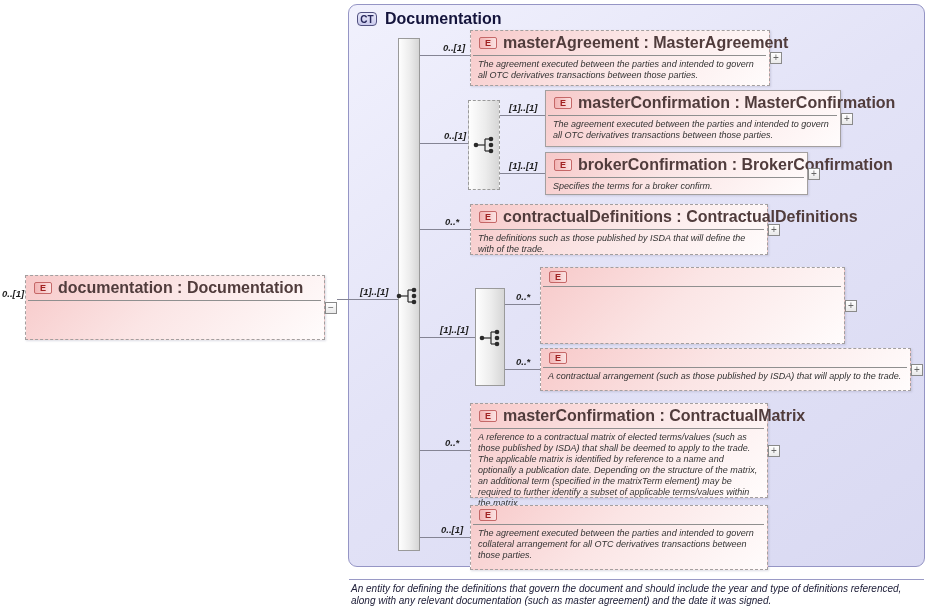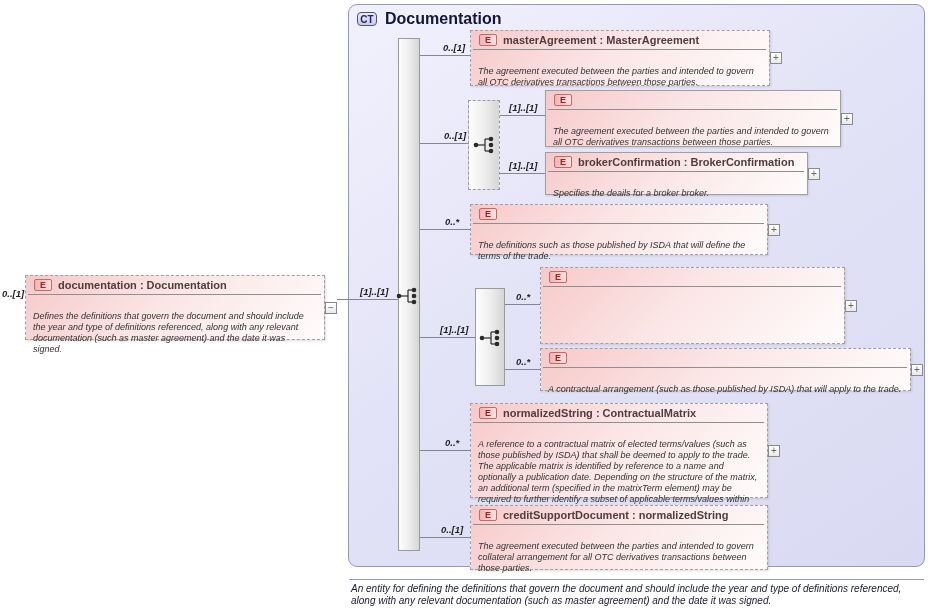--- a/index.html
+++ b/index.html
@@ -42,25 +42,24 @@
     padding:3px 4px 3px 6px; margin:0 3px 0 2px;
     border-bottom:1px solid #8f8f8f;
   }
   .ebadge {
     display:inline-flex; align-items:center; justify-content:center;
     width:18px; height:12px; flex:0 0 auto; box-sizing:border-box;
     border:1px solid #c56868; border-radius:2px;
     background:linear-gradient(to right,#f2b4b4,#fbe2e2);
     color:#a02222; font-size:9px; font-weight:bold;
   }
-  .ename { font-weight:bold; font-size:11px; color:#503c3c; white-space:nowrap; }
+  .ename { font-weight:bold; font-size:16px; color:#503c3c; white-space:nowrap; }
   .edoc {
     font-style:italic; font-size:9px; line-height:11px; color:#333333;
     padding:3px 8px 0 7px;
-    margin-top:13px;
   }
   
   .pm {
     position:absolute; width:12px; height:12px; box-sizing:border-box;
     border:1px solid #8a8a8a; background:linear-gradient(#ffffff,#e9e9e9);
     color:#666; font-size:10px; line-height:10px; text-align:center;
     font-weight:normal;
   }
   .pm.attach { right:-13px; top:50%; margin-top:-6px; }
   
@@ -90,21 +89,20 @@
     <div class="ct-footer-sep"></div>
     <div class="ct-footer">An entity for defining the definitions that govern the document and should include the year and type of definitions referenced, along with any relevant documentation (such as master agreement) and the date it was signed.</div>
   </div>
 
   <span class="card" style="left:2px; top:288px;">0..[1]</span>
   <div class="ebox" style="left:25px; top:275px; width:300px; height:65px;">
     <div class="ehead">
       <span class="ebadge">E</span>
       <span class="ename">documentation : Documentation</span>
     </div>
-    <div class="edoc">Defines the definitions that govern the document and should include the year and type of definitions referenced, along with any relevant documentation (such as master agreement) and the date it was signed.</div>
     <span class="pm attach">−</span>
   </div>
 
   <div class="hline" style="left:337px; top:299px; width:61px;"></div>
   <span class="card" style="left:360px; top:286px;">[1]..[1]</span>
 
   <div class="bar" style="left:398px; top:38px; width:22px; height:513px;"></div>
   <svg class="gicon" style="left:395px; top:286px;" viewBox="0 0 26 20">
     <line x1="4" y1="10" x2="13" y2="10" stroke="#2a2a2a" stroke-width="1.2"></line>
     <line x1="13" y1="4" x2="13" y2="16" stroke="#2a2a2a" stroke-width="1.2"></line>
@@ -139,43 +137,45 @@
     <circle cx="19" cy="4" r="2.3" fill="#2a2a2a"></circle>
     <circle cx="19" cy="10" r="2.3" fill="#2a2a2a"></circle>
     <circle cx="19" cy="16" r="2.3" fill="#2a2a2a"></circle>
   </svg>
 
   <div class="hline" style="left:500px; top:115px; width:45px;"></div>
   <span class="card" style="left:509px; top:102px;">[1]..[1]</span>
   <div class="ebox solid" style="left:545px; top:90px; width:296px; height:57px;">
     <div class="ehead">
       <span class="ebadge">E</span>
+      <span class="ename">masterConfirmation : MasterConfirmation</span>
     </div>
     <div class="edoc">The agreement executed between the parties and intended to govern all OTC derivatives transactions between those parties.</div>
     <span class="pm attach">+</span>
   </div>
 
   <div class="hline" style="left:500px; top:173px; width:45px;"></div>
   <span class="card" style="left:509px; top:160px;">[1]..[1]</span>
   <div class="ebox solid" style="left:545px; top:152px; width:263px; height:43px;">
     <div class="ehead">
       <span class="ebadge">E</span>
       <span class="ename">brokerConfirmation : BrokerConfirmation</span>
     </div>
-    <div class="edoc">Specifies the deails for a broker broker.</div>
+    <div class="edoc">Specifies the terms for a broker confirm.</div>
     <span class="pm attach">+</span>
   </div>
 
   <div class="hline" style="left:420px; top:229px; width:50px;"></div>
   <span class="card" style="left:445px; top:216px;">0..*</span>
   <div class="ebox" style="left:470px; top:204px; width:298px; height:51px;">
     <div class="ehead">
       <span class="ebadge">E</span>
-    </div>
-    <div class="edoc">The definitions such as those published by ISDA that will define the terms of the trade.</div>
+      <span class="ename">contractualDefinitions : ContractualDefinitions</span>
+    </div>
+    <div class="edoc">The definitions such as those published by ISDA that will define the with of the trade.</div>
     <span class="pm attach">+</span>
   </div>
 
   <div class="hline" style="left:420px; top:337px; width:55px;"></div>
   <span class="card" style="left:440px; top:324px;">[1]..[1]</span>
   <div class="bar" style="left:475px; top:288px; width:30px; height:98px;"></div>
   <svg class="gicon" style="left:478px; top:328px;" viewBox="0 0 26 20">
     <line x1="4" y1="10" x2="13" y2="10" stroke="#2a2a2a" stroke-width="1.2"></line>
     <line x1="13" y1="4" x2="13" y2="16" stroke="#2a2a2a" stroke-width="1.2"></line>
     <line x1="13" y1="4" x2="17" y2="4" stroke="#2a2a2a" stroke-width="1.2"></line>
@@ -203,29 +203,28 @@
     </div>
     <div class="edoc">A contractual arrangement (such as those published by ISDA) that will apply to the trade.</div>
     <span class="pm attach">+</span>
   </div>
 
   <div class="hline" style="left:420px; top:450px; width:50px;"></div>
   <span class="card" style="left:445px; top:437px;">0..*</span>
   <div class="ebox" style="left:470px; top:403px; width:298px; height:95px;">
     <div class="ehead">
       <span class="ebadge">E</span>
-      <span class="ename">normalizedString : ContractualMatrix</span>
+      <span class="ename">masterConfirmation : ContractualMatrix</span>
     </div>
     <div class="edoc">A reference to a contractual matrix of elected terms/values (such as those published by ISDA) that shall be deemed to apply to the trade. The applicable matrix is identified by reference to a name and optionally a publication date. Depending on the structure of the matrix, an additional term (specified in the matrixTerm element) may be required to further identify a subset of applicable terms/values within the matrix.</div>
     <span class="pm attach">+</span>
   </div>
 
   <div class="hline" style="left:420px; top:537px; width:50px;"></div>
   <span class="card" style="left:441px; top:524px;">0..[1]</span>
   <div class="ebox" style="left:470px; top:505px; width:298px; height:65px;">
     <div class="ehead">
       <span class="ebadge">E</span>
-      <span class="ename">creditSupportDocument : normalizedString</span>
     </div>
     <div class="edoc">The agreement executed between the parties and intended to govern collateral arrangement for all OTC derivatives transactions between those parties.</div>
   </div>
 
 </div>
 
 </body></html>

